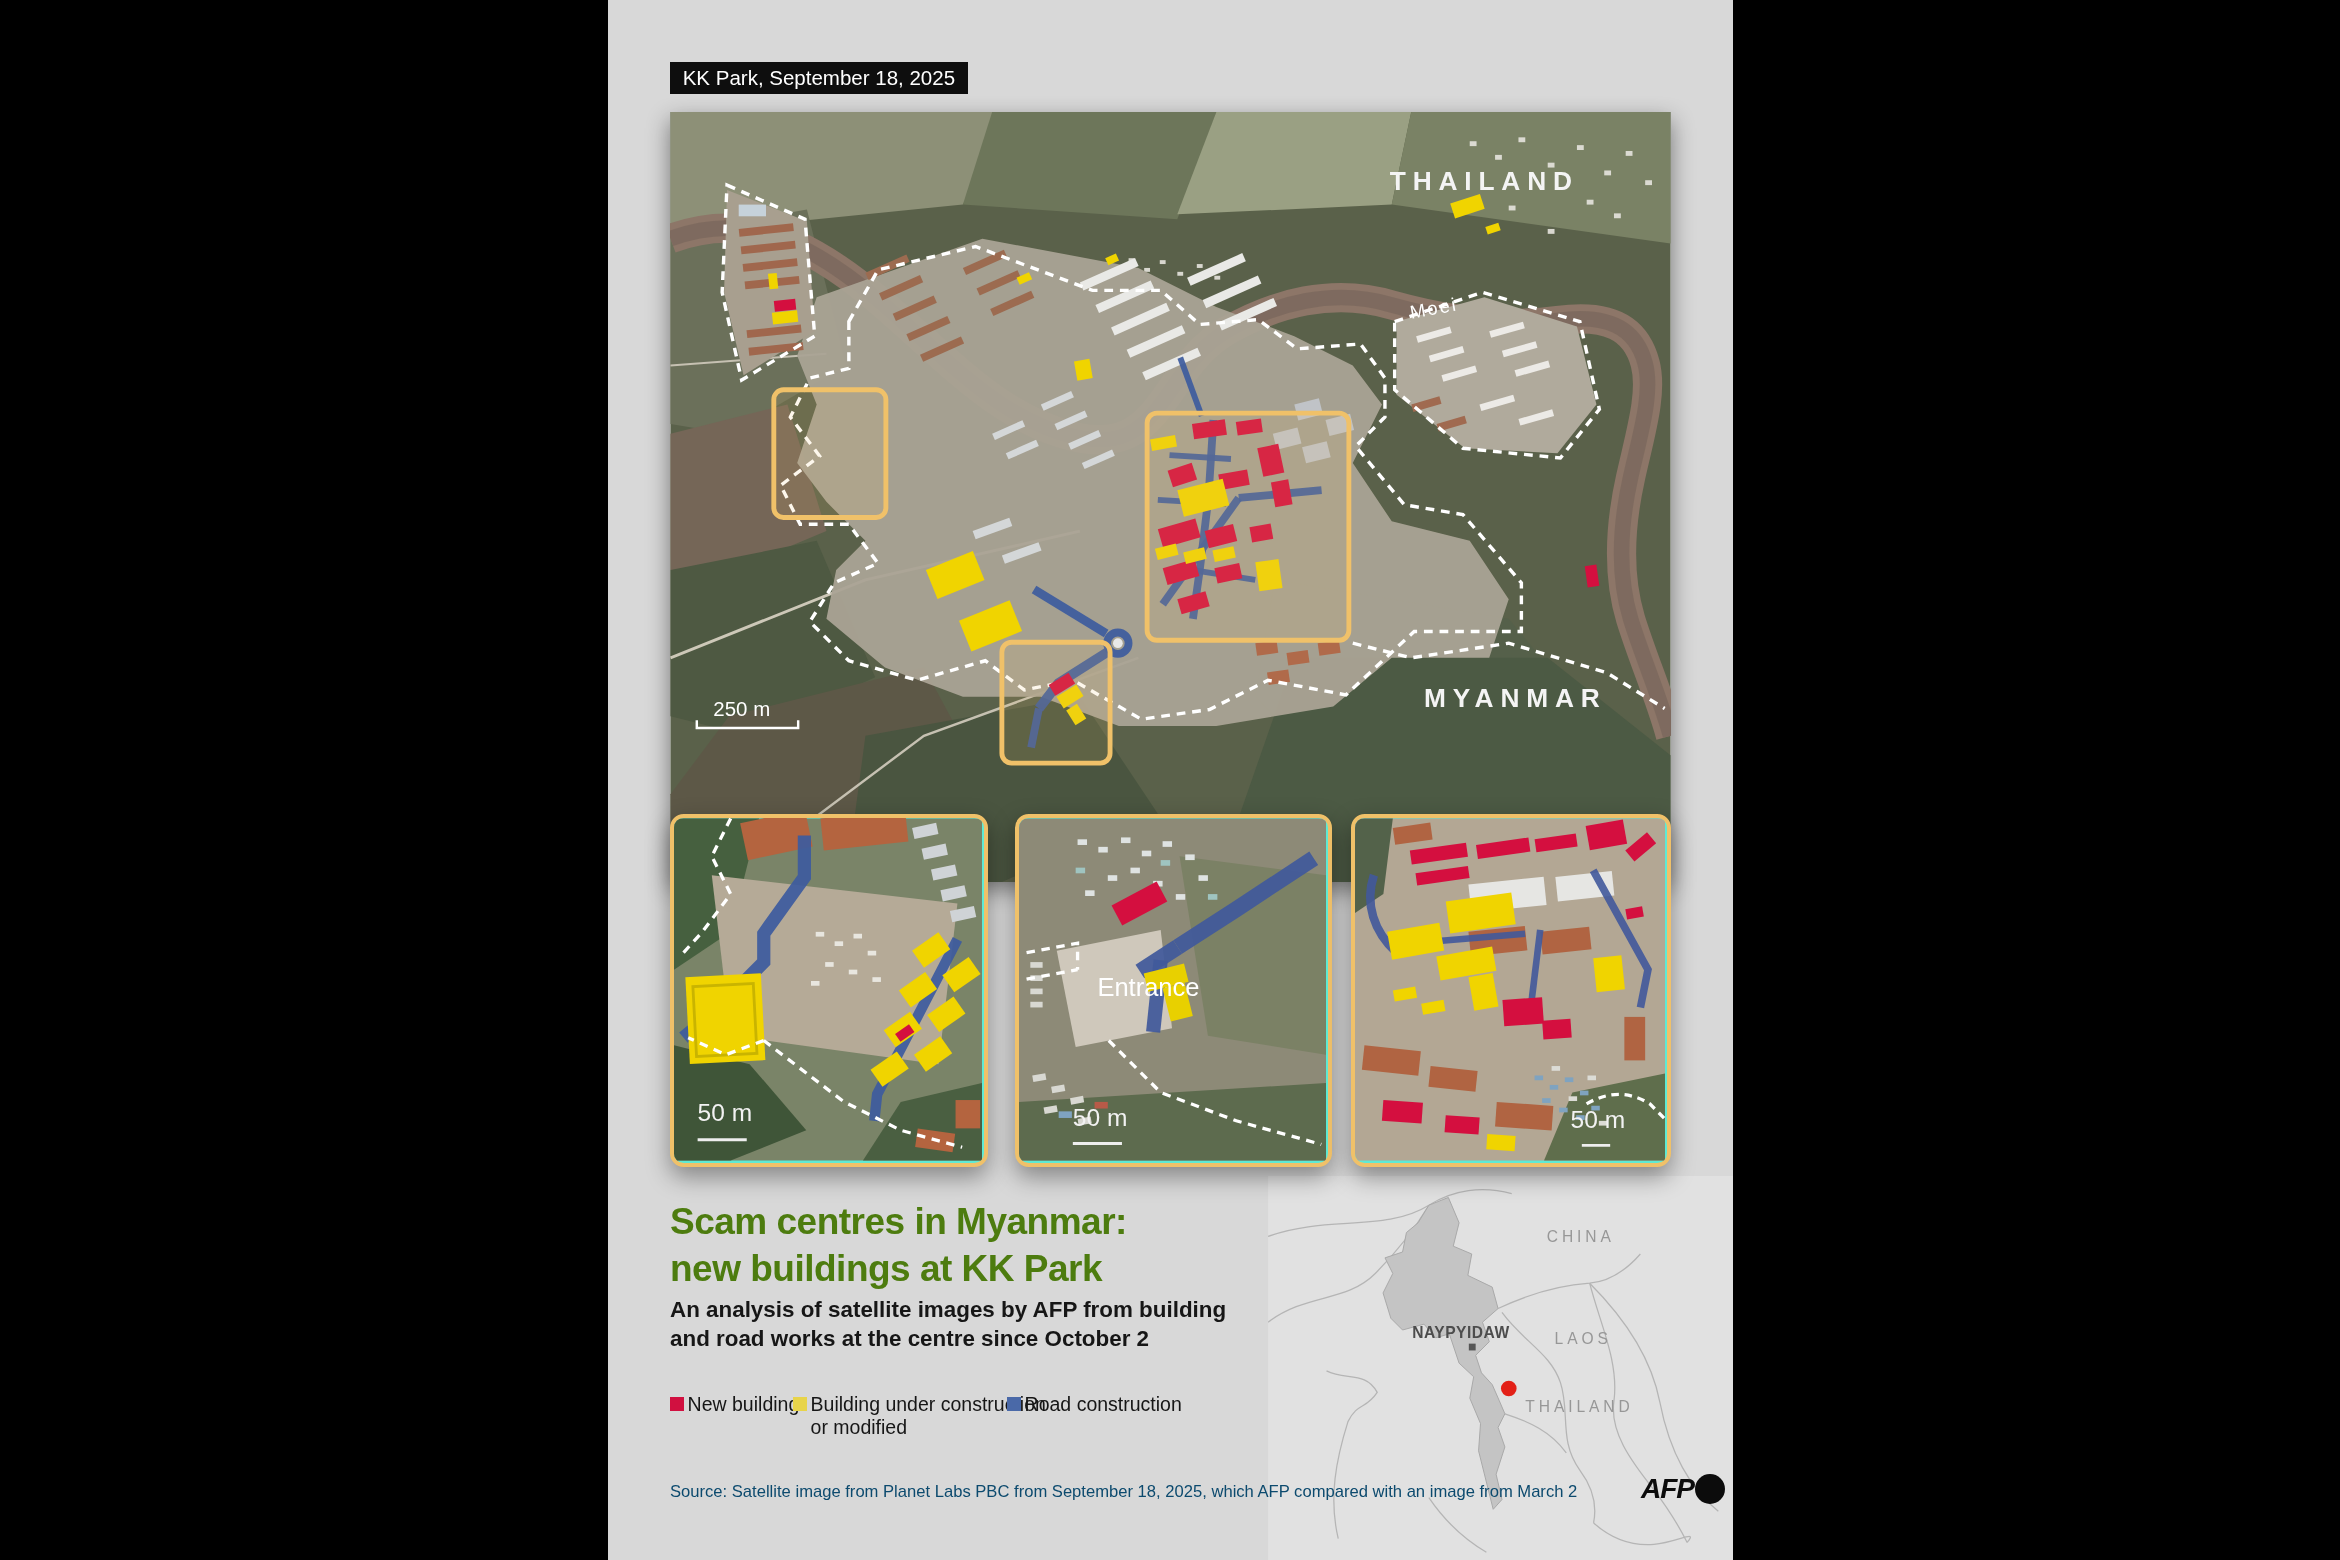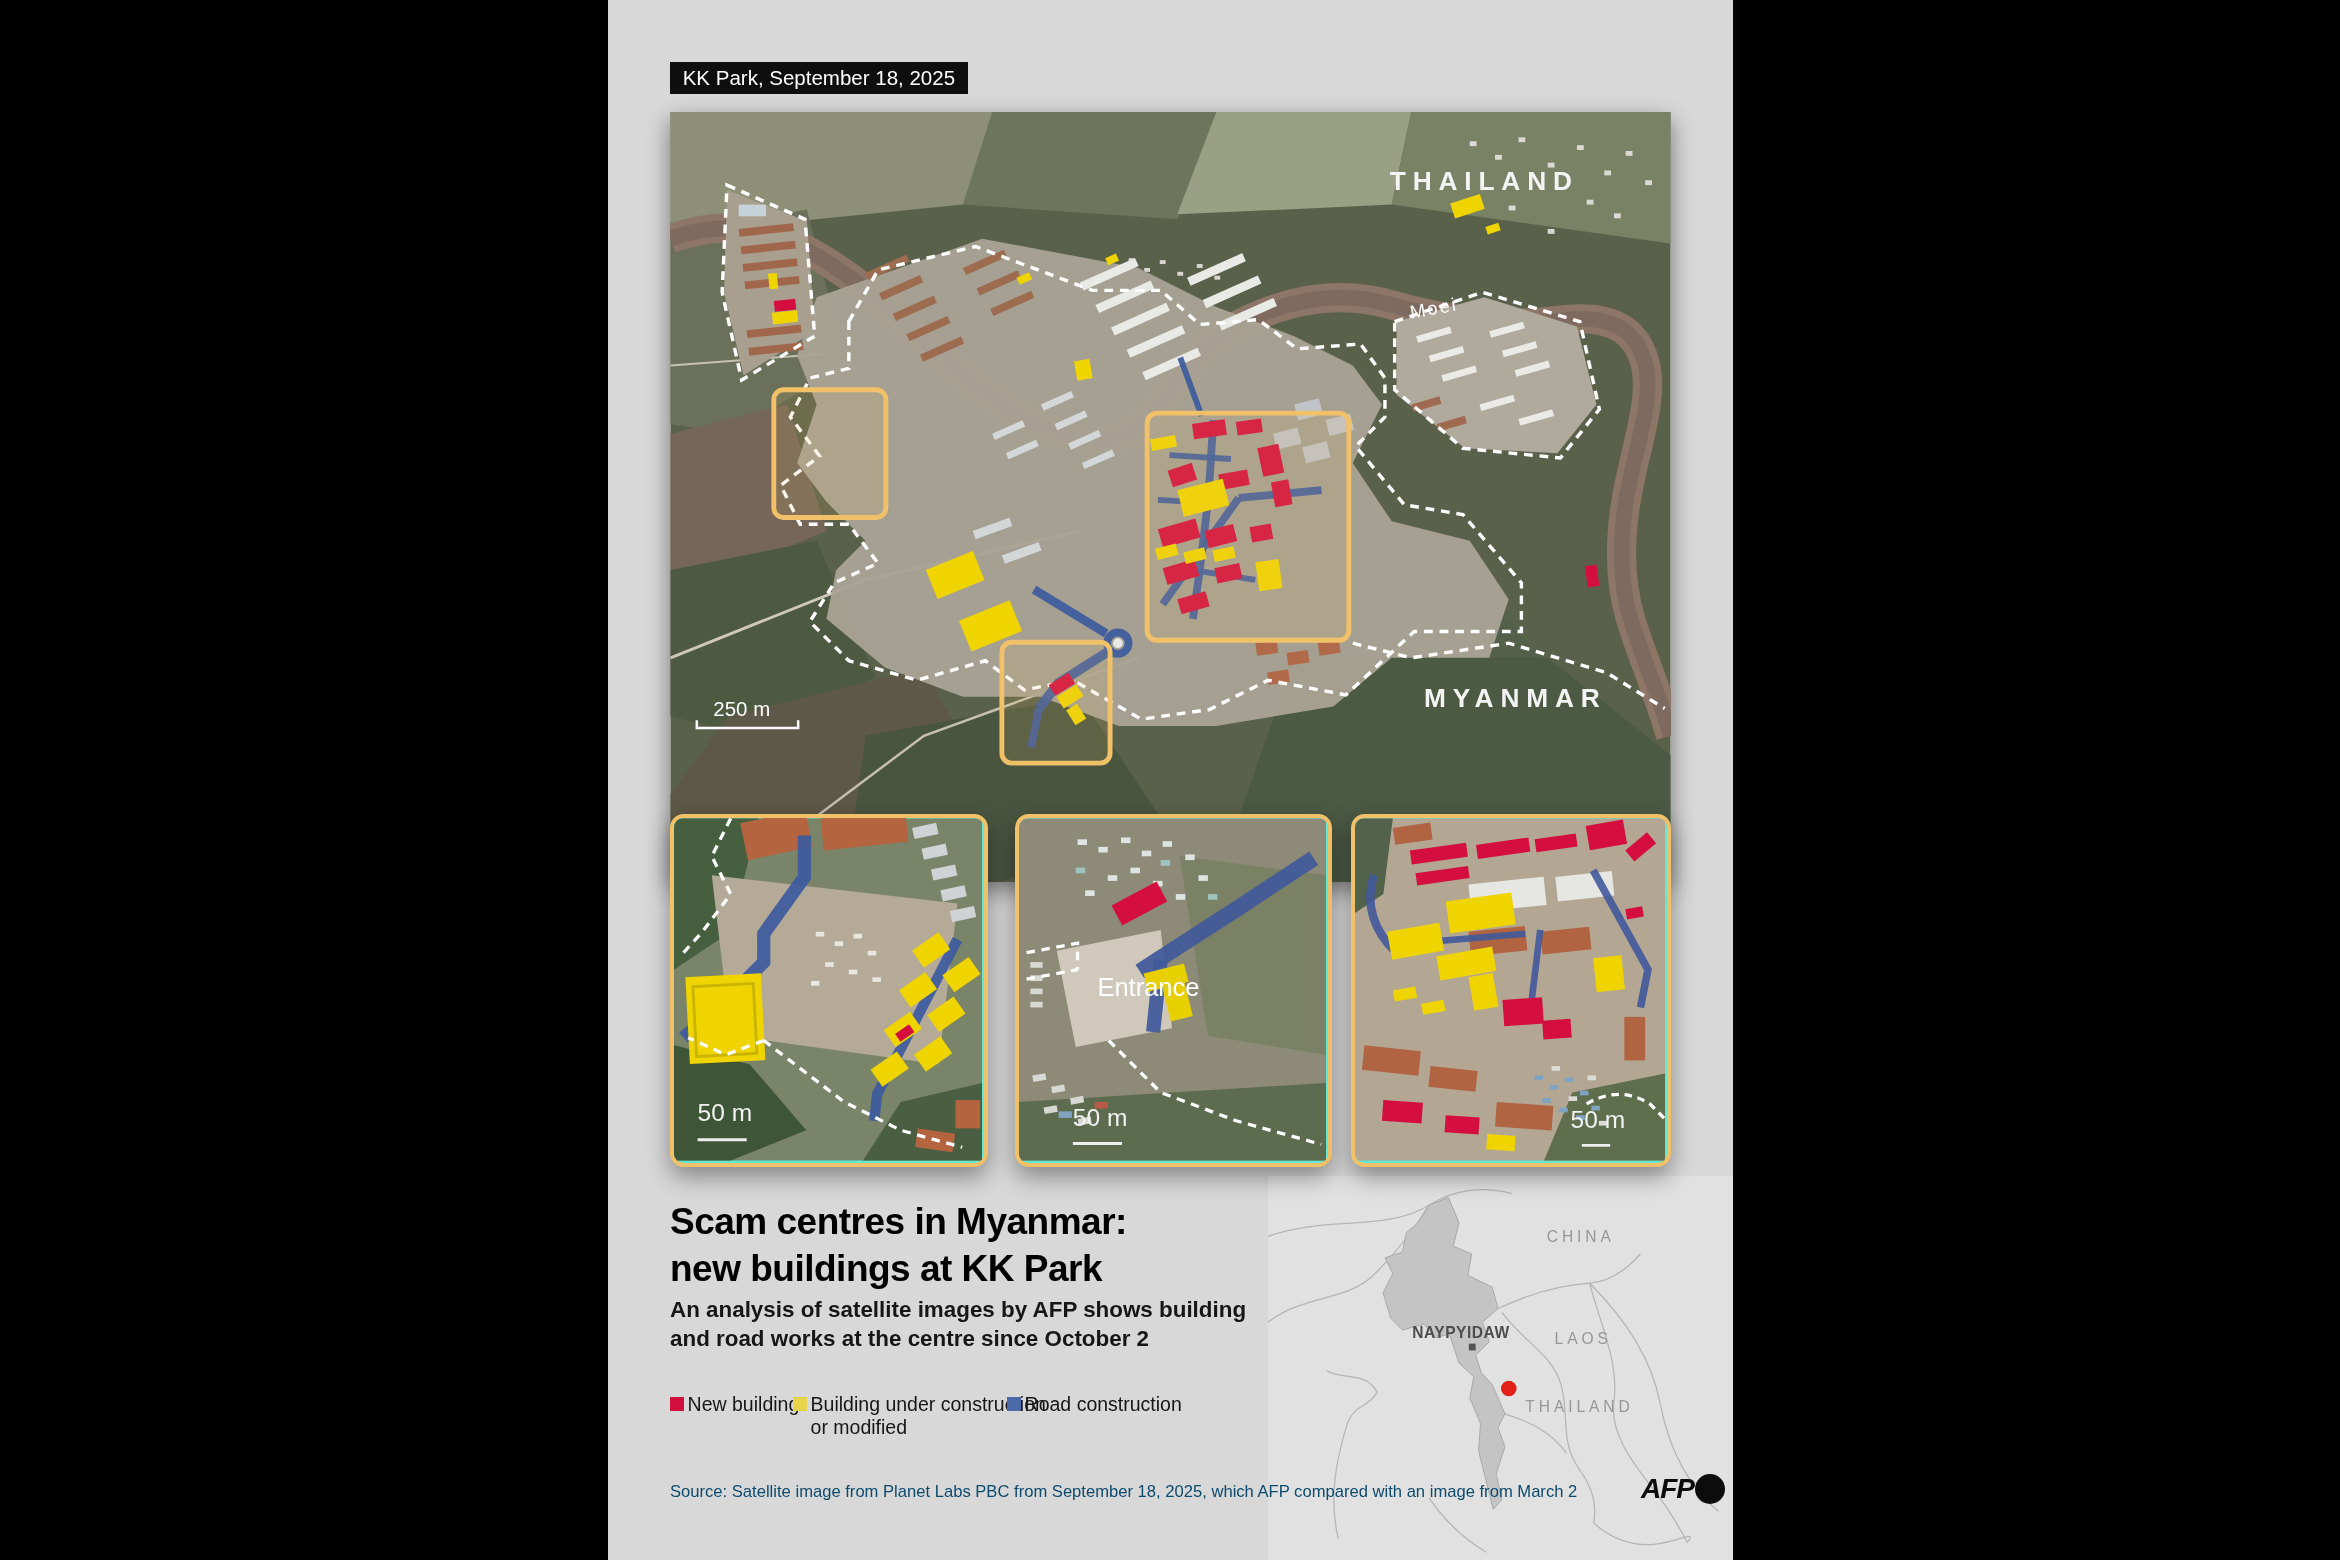--- a/index.html
+++ b/index.html
@@ -13,21 +13,21 @@
   
   .satwrap{left:62px;top:112px;width:1001px;height:770px;box-shadow:0 7.8px 21.5px rgba(0,0,0,.45);}
   svg{display:block;}
   
   .inset{top:814px;height:353px;border:4.9px solid #f0c169;border-radius:13.7px;box-sizing:border-box;
     overflow:hidden;box-shadow:0 9.8px 23.4px rgba(0,0,0,.38);background:#5eead4;}
   .inset1{left:62px;width:318px;}
   .inset2{left:407px;width:317px;}
   .inset3{left:743px;width:320px;}
   
-  .title{left:62px;top:1198px;color:#000000;font-size:37px;font-weight:bold;line-height:47px;letter-spacing:-0.5px;}
+  .title{left:62px;top:1198px;color:#4d7c0f;font-size:37px;font-weight:bold;line-height:47px;letter-spacing:-0.5px;}
   .subtitle{left:62px;top:1295px;color:#161616;font-size:22.4px;font-weight:bold;line-height:29px;}
   .legend{left:62px;top:1393px;width:683px;height:59px;}
   .leg-item{position:absolute;top:0;}
   .leg-sw{position:absolute;top:3.9px;width:13.7px;height:13.7px;}
   .leg-tx{position:absolute;left:17.6px;top:0;font-size:19.5px;color:#161616;line-height:23.4px;white-space:nowrap;}
   .source{left:62px;top:1482px;font-size:16.6px;color:#0c4a6e;white-space:nowrap;z-index:6;}
   .locator{left:660px;top:1176px;width:465px;height:384px;z-index:1;}
   .afp{left:1003px;top:1473px;z-index:7;display:flex;align-items:center;margin-left:30px;}
   .afp-t{font-size:28px;font-weight:bold;font-style:italic;color:#0c0c0c;letter-spacing:-1px;}
   .afp-c{width:30px;height:30px;background:#0c0c0c;border-radius:50%;margin-left:1px;}
@@ -495,21 +495,21 @@
         <rect x="206" y="172" width="7" height="7" fill="#555"></rect>
         <circle cx="247" cy="218" r="8" fill="#e32017"></circle>
       </svg>
     </div>
 
     <div class="abs title">
       <div>Scam centres in Myanmar:</div>
       <div>new buildings at KK Park</div>
     </div>
     <div class="abs subtitle">
-      <div>An analysis of satellite images by AFP shows building</div>
+      <div>An analysis of satellite images by AFP from building</div>
       <div>and road works at the centre since October 2</div>
     </div>
 
     <div class="abs legend">
       <div class="leg-item" style="left:0">
         <span class="leg-sw" style="background:#d11040"></span>
         <span class="leg-tx">New building</span>
       </div>
       <div class="leg-item" style="left:123px">
         <span class="leg-sw" style="background:#e8d44a"></span>

